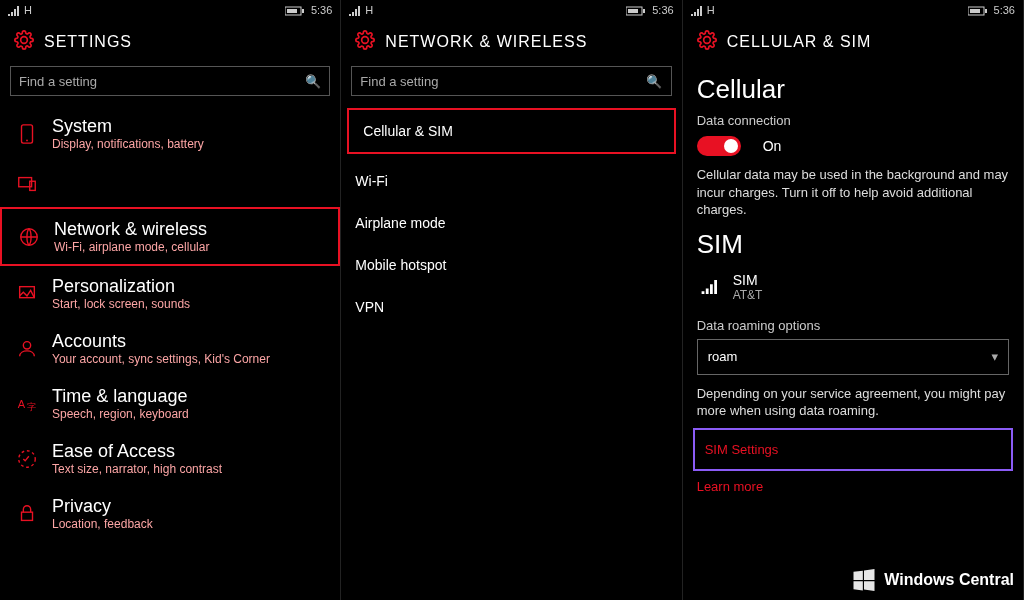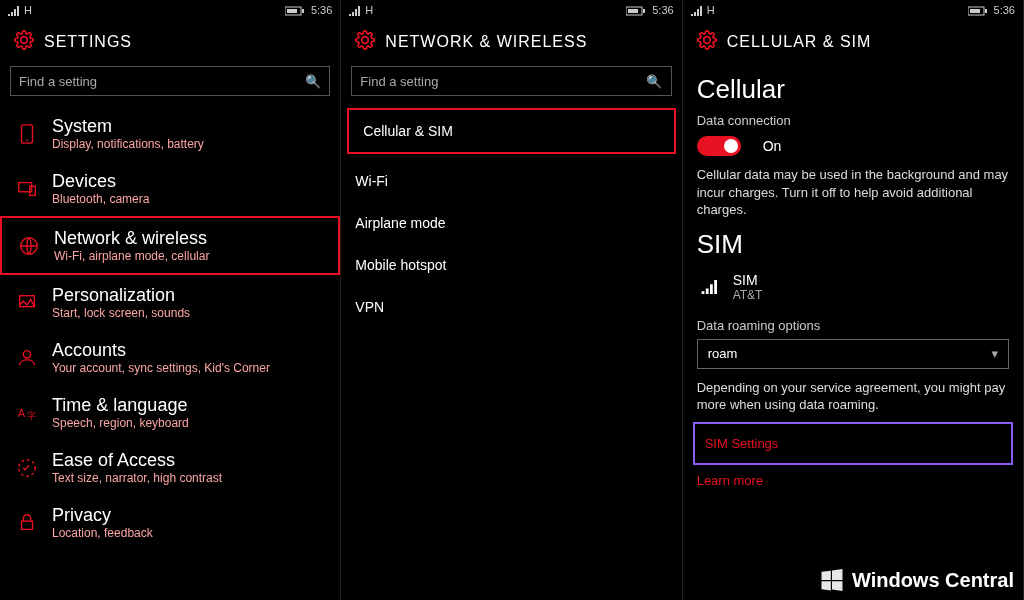--- a/index.html
+++ b/index.html
@@ -37,27 +37,27 @@
   .toggle { width: 44px; height: 20px; background: #e81123; border-radius: 10px; position: relative; }
   .toggle .knob { width: 14px; height: 14px; background:#fff; border-radius:50%; position:absolute; top:3px; right:3px; }
   .toggle-row .state { font-size:14px; }
   .desc { font-size: 13px; color:#ddd; padding: 0 14px 6px; line-height:1.35; }
 
   .sim-row { display:flex; align-items:center; gap:10px; padding: 6px 14px 10px; }
   .sim-row .sicon { width:26px; display:flex; align-items:center; justify-content:center;}
   .sim-row .st { font-size:14px; }
   .sim-row .ss { font-size:12px; color:#aaa; }
 
-  .select { margin: 4px 14px 10px; border:1px solid #666; height:30px; display:flex; align-items:center; padding:0 10px; font-size:13px; justify-content:space-between; }
+  .select { margin: 4px 14px 10px; border:1px solid #666; height:36px; display:flex; align-items:center; padding:0 10px; font-size:13px; justify-content:space-between; }
   .select .chev { color:#aaa; }
 
   .link { color:#e81123; font-size:13px; padding: 6px 14px; display:block; }
   .link.boxed { border:2px solid #8b5cf6; margin: 2px 10px; padding: 12px 10px; }
 
-  .watermark { position:absolute; bottom:6px; right:10px; display:flex; align-items:center; gap:6px; color:#fff; font-size:20px; font-weight:600; pointer-events:none; }
+  .watermark { position:absolute; bottom:6px; right:10px; display:flex; align-items:center; gap:6px; color:#fff; font-size:16px; font-weight:600; pointer-events:none; }
   .watermark svg { opacity:0.9; }
 </style>
 </head>
 <body>
 
 <div class="pane">
   <div class="statusbar">
     <div class="left">
       <span class="signal-icon">
         <svg width="12" height="10" viewBox="0 0 12 10">
@@ -102,24 +102,20 @@
           <div class="s">Display, notifications, battery</div>
         </span>
     </div>
     <div class="item">
       <span class="icon">
           <svg width="22" height="22" viewBox="0 0 24 24">
             <rect x="3" y="5" width="14" height="10" fill="none" stroke="currentColor" stroke-width="1.5"></rect>
             <rect x="15" y="9" width="6" height="10" fill="none" stroke="currentColor" stroke-width="1.5"></rect>
           </svg>
         </span>
-      <span class="text">
-          <div class="t">Devices</div>
-          <div class="s">Bluetooth, camera</div>
-        </span>
     </div>
     <div class="item highlight">
       <span class="icon">
           <svg width="22" height="22" viewBox="0 0 24 24">
             <circle cx="12" cy="12" r="9" fill="none" stroke="currentColor" stroke-width="1.5"></circle>
             <path d="M3 12h18M12 3c3 3 3 15 0 18M12 3c-3 3-3 15 0 18" fill="none" stroke="currentColor" stroke-width="1.5"></path>
           </svg>
         </span>
       <span class="text">
           <div class="t">Network &amp; wireless</div>

